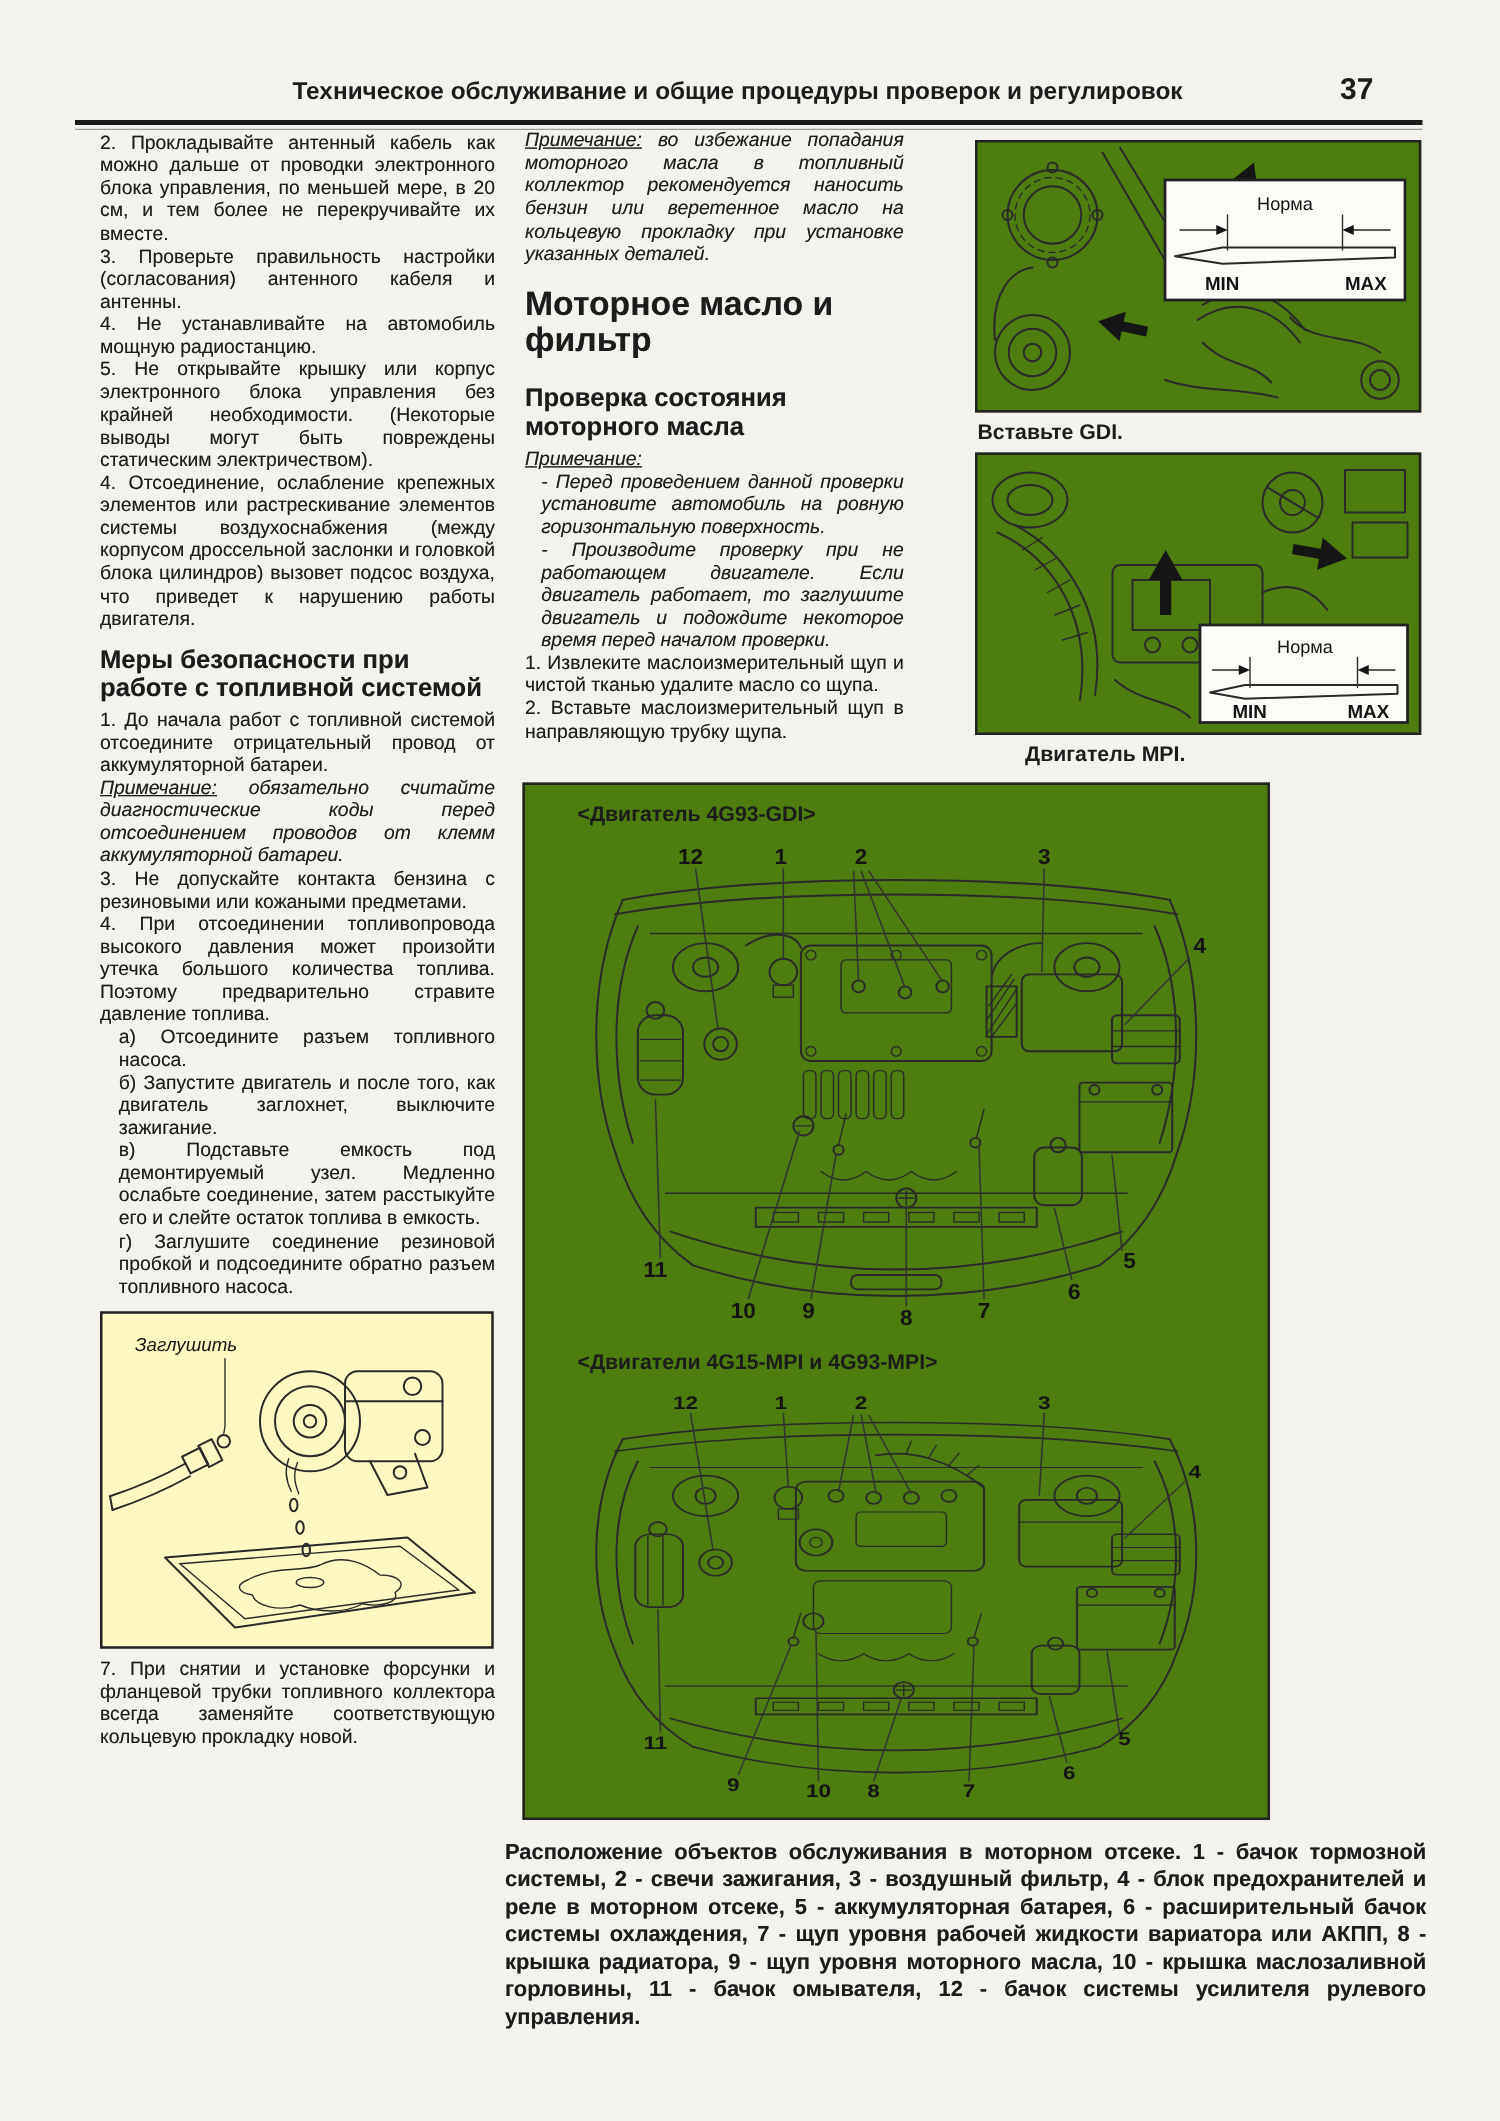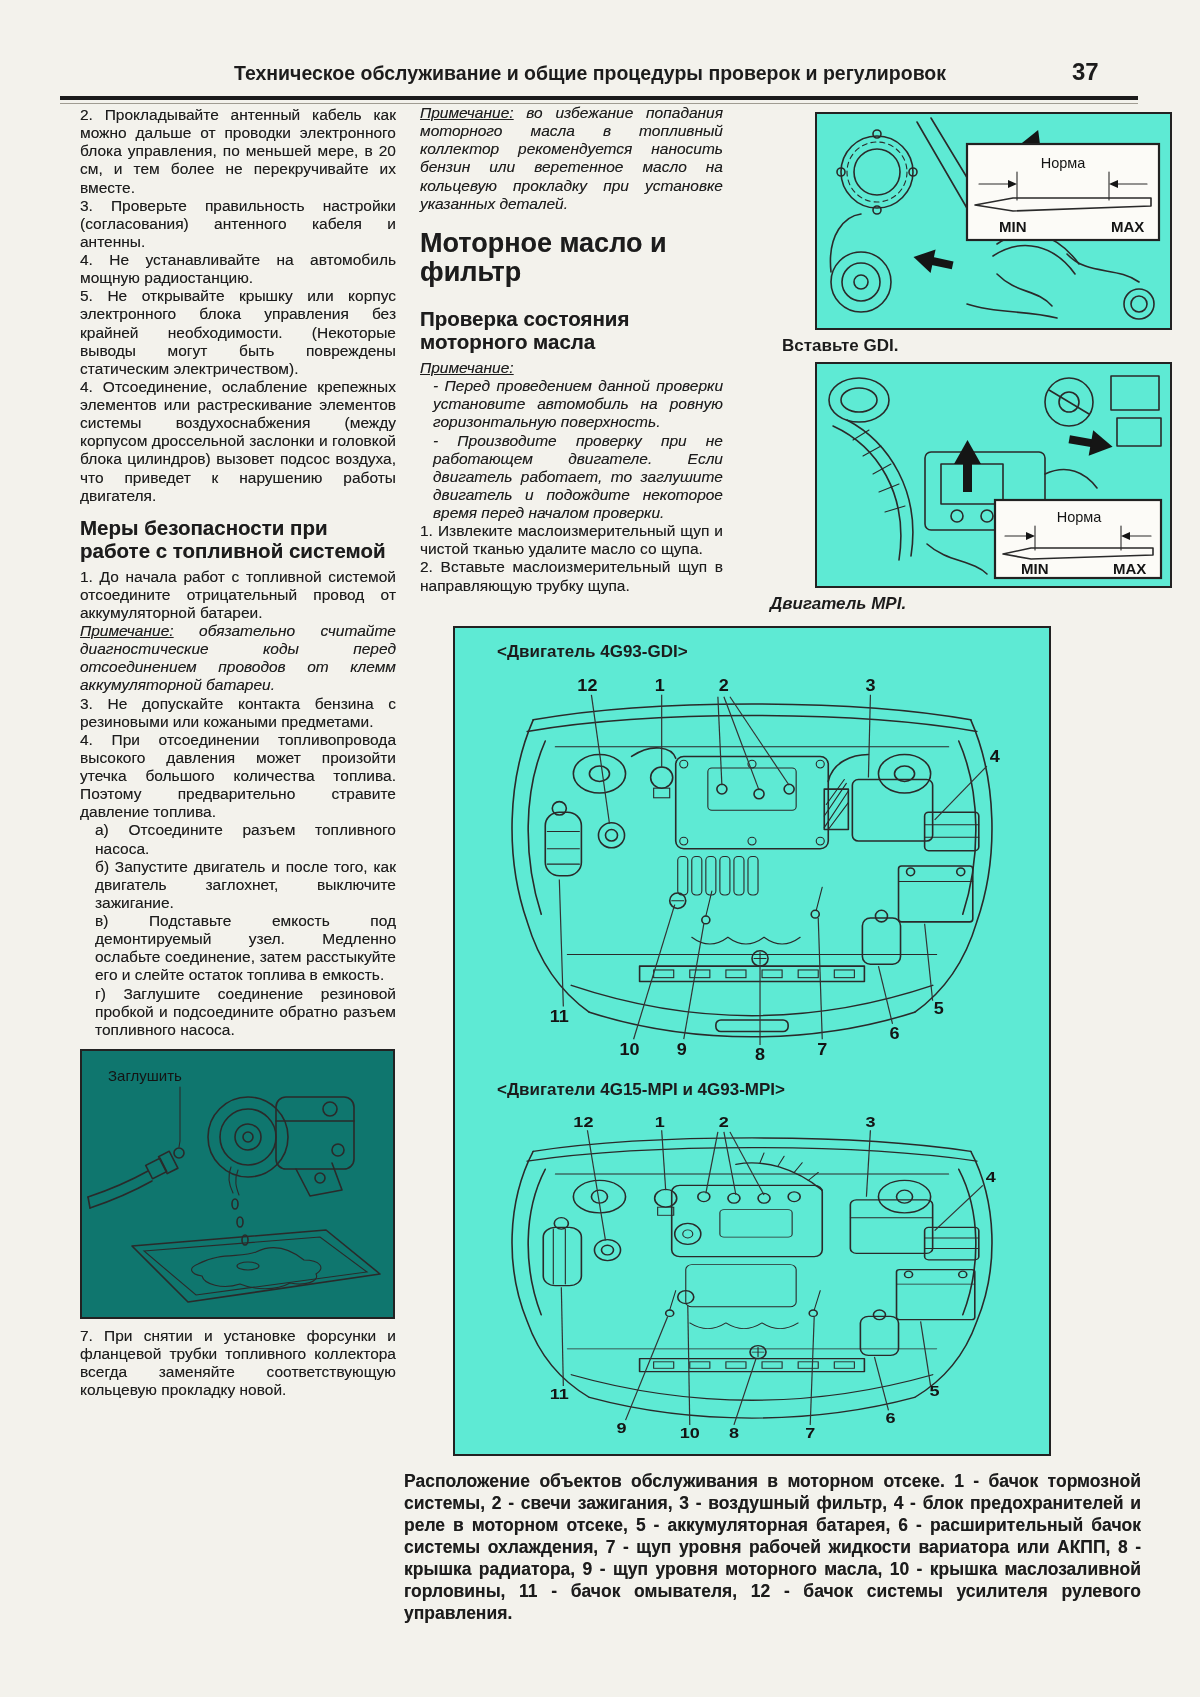--- a/index.html
+++ b/index.html
@@ -14,22 +14,22 @@
   .dash{padding-left:13px;}
   .h2{font-weight:bold;font-size:20.5px;line-height:1.12;margin:12px 0 5px 0;
       text-shadow:0 0 .5px rgba(30,30,30,.5);}
   .h1{font-weight:bold;font-size:27px;line-height:1.1;margin:16px 0 8px 0;
       text-shadow:0 0 .5px rgba(30,30,30,.5);}
   .hdr-title{position:absolute;left:150px;top:62px;width:880px;text-align:center;
       font-weight:bold;font-size:19.5px;}
   .hdr-num{position:absolute;left:1072px;top:58px;font-weight:bold;font-size:24px;}
   .rule1{position:absolute;left:60px;top:96px;width:1078px;height:4px;background:#1b1b1b;}
   .rule2{position:absolute;left:60px;top:103px;width:1078px;height:1px;background:#a09c92;}
-  .frame{position:absolute;border:2.5px solid #222;background:#5eead4;box-sizing:border-box;margin-left:35px;}
-  .inframe{border:2.5px solid #222;background:#0f766e;margin:10px 0 8px 0;}
+  .frame{position:absolute;border:2.5px solid #222;background:#4d7c0f;box-sizing:border-box;}
+  .inframe{border:2.5px solid #222;background:#fef9c3;margin:10px 0 8px 0;font-style:italic;}
   .cap{position:absolute;font-weight:bold;font-size:17px;}
   .fig-title{position:absolute;font-weight:bold;font-size:17px;}
   .caption{position:absolute;font-weight:bold;font-size:17.5px;line-height:1.26;
       text-align:justify;text-shadow:0 0 .5px rgba(30,30,30,.5);}
   .ln{fill:none;stroke:#2a2a2a;stroke-width:1.6;stroke-linecap:round;stroke-linejoin:round;}
   .lnth{fill:none;stroke:#2a2a2a;stroke-width:1.1;stroke-linecap:round;}
   .lead{fill:none;stroke:#333;stroke-width:1.2;}
   .blk{fill:#151515;stroke:none;}
   .num{font-family:"Liberation Sans",sans-serif;font-weight:bold;font-size:18px;fill:#141414;}
   .ins-lbl{font-family:"Liberation Sans",sans-serif;font-size:14.5px;fill:#141414;}
@@ -203,21 +203,21 @@
         <polygon class="blk" points="304,172 313,168 313,176"></polygon>
       <path class="lnth" d="M218,162 L218,186"></path>
         <path class="lnth" d="M304,162 L304,186"></path>
       <path class="ln" d="M186,190 L214,184 L336,184 L336,191 L214,195 Z" fill="#fff"></path>
       <text x="204" y="210" class="ins-mm">MIN</text>
       <text x="296" y="210" class="ins-mm">MAX</text>
     </g>
     <path class="ln" d="M110,180 C130,198 156,196 170,210"></path>
   </svg>
 </div>
-<div class="cap" style="left:770px;top:594px;font-style:italic;">Двигатель MPI.</div>
+<div class="cap" style="left:820px;top:594px;">Двигатель MPI.</div>
 
 <div class="frame" style="left:418px;top:626px;width:598px;height:830px;">
   <div class="fig-title" style="left:42px;top:14px;">&lt;Двигатель 4G93-GDI&gt;</div>
 
   <svg class="abs" style="left:16px;top:38px;" width="562" height="404" viewBox="0 0 560 420" preserveAspectRatio="none">
 
     <g>
       <path class="ln" d="M62,56 C180,34 380,34 498,56"></path>
       <path class="ln" d="M56,68 C180,46 380,46 504,68"></path>
       <path class="ln" d="M62,56 C36,118 34,200 56,266 C68,308 88,338 118,360"></path>

